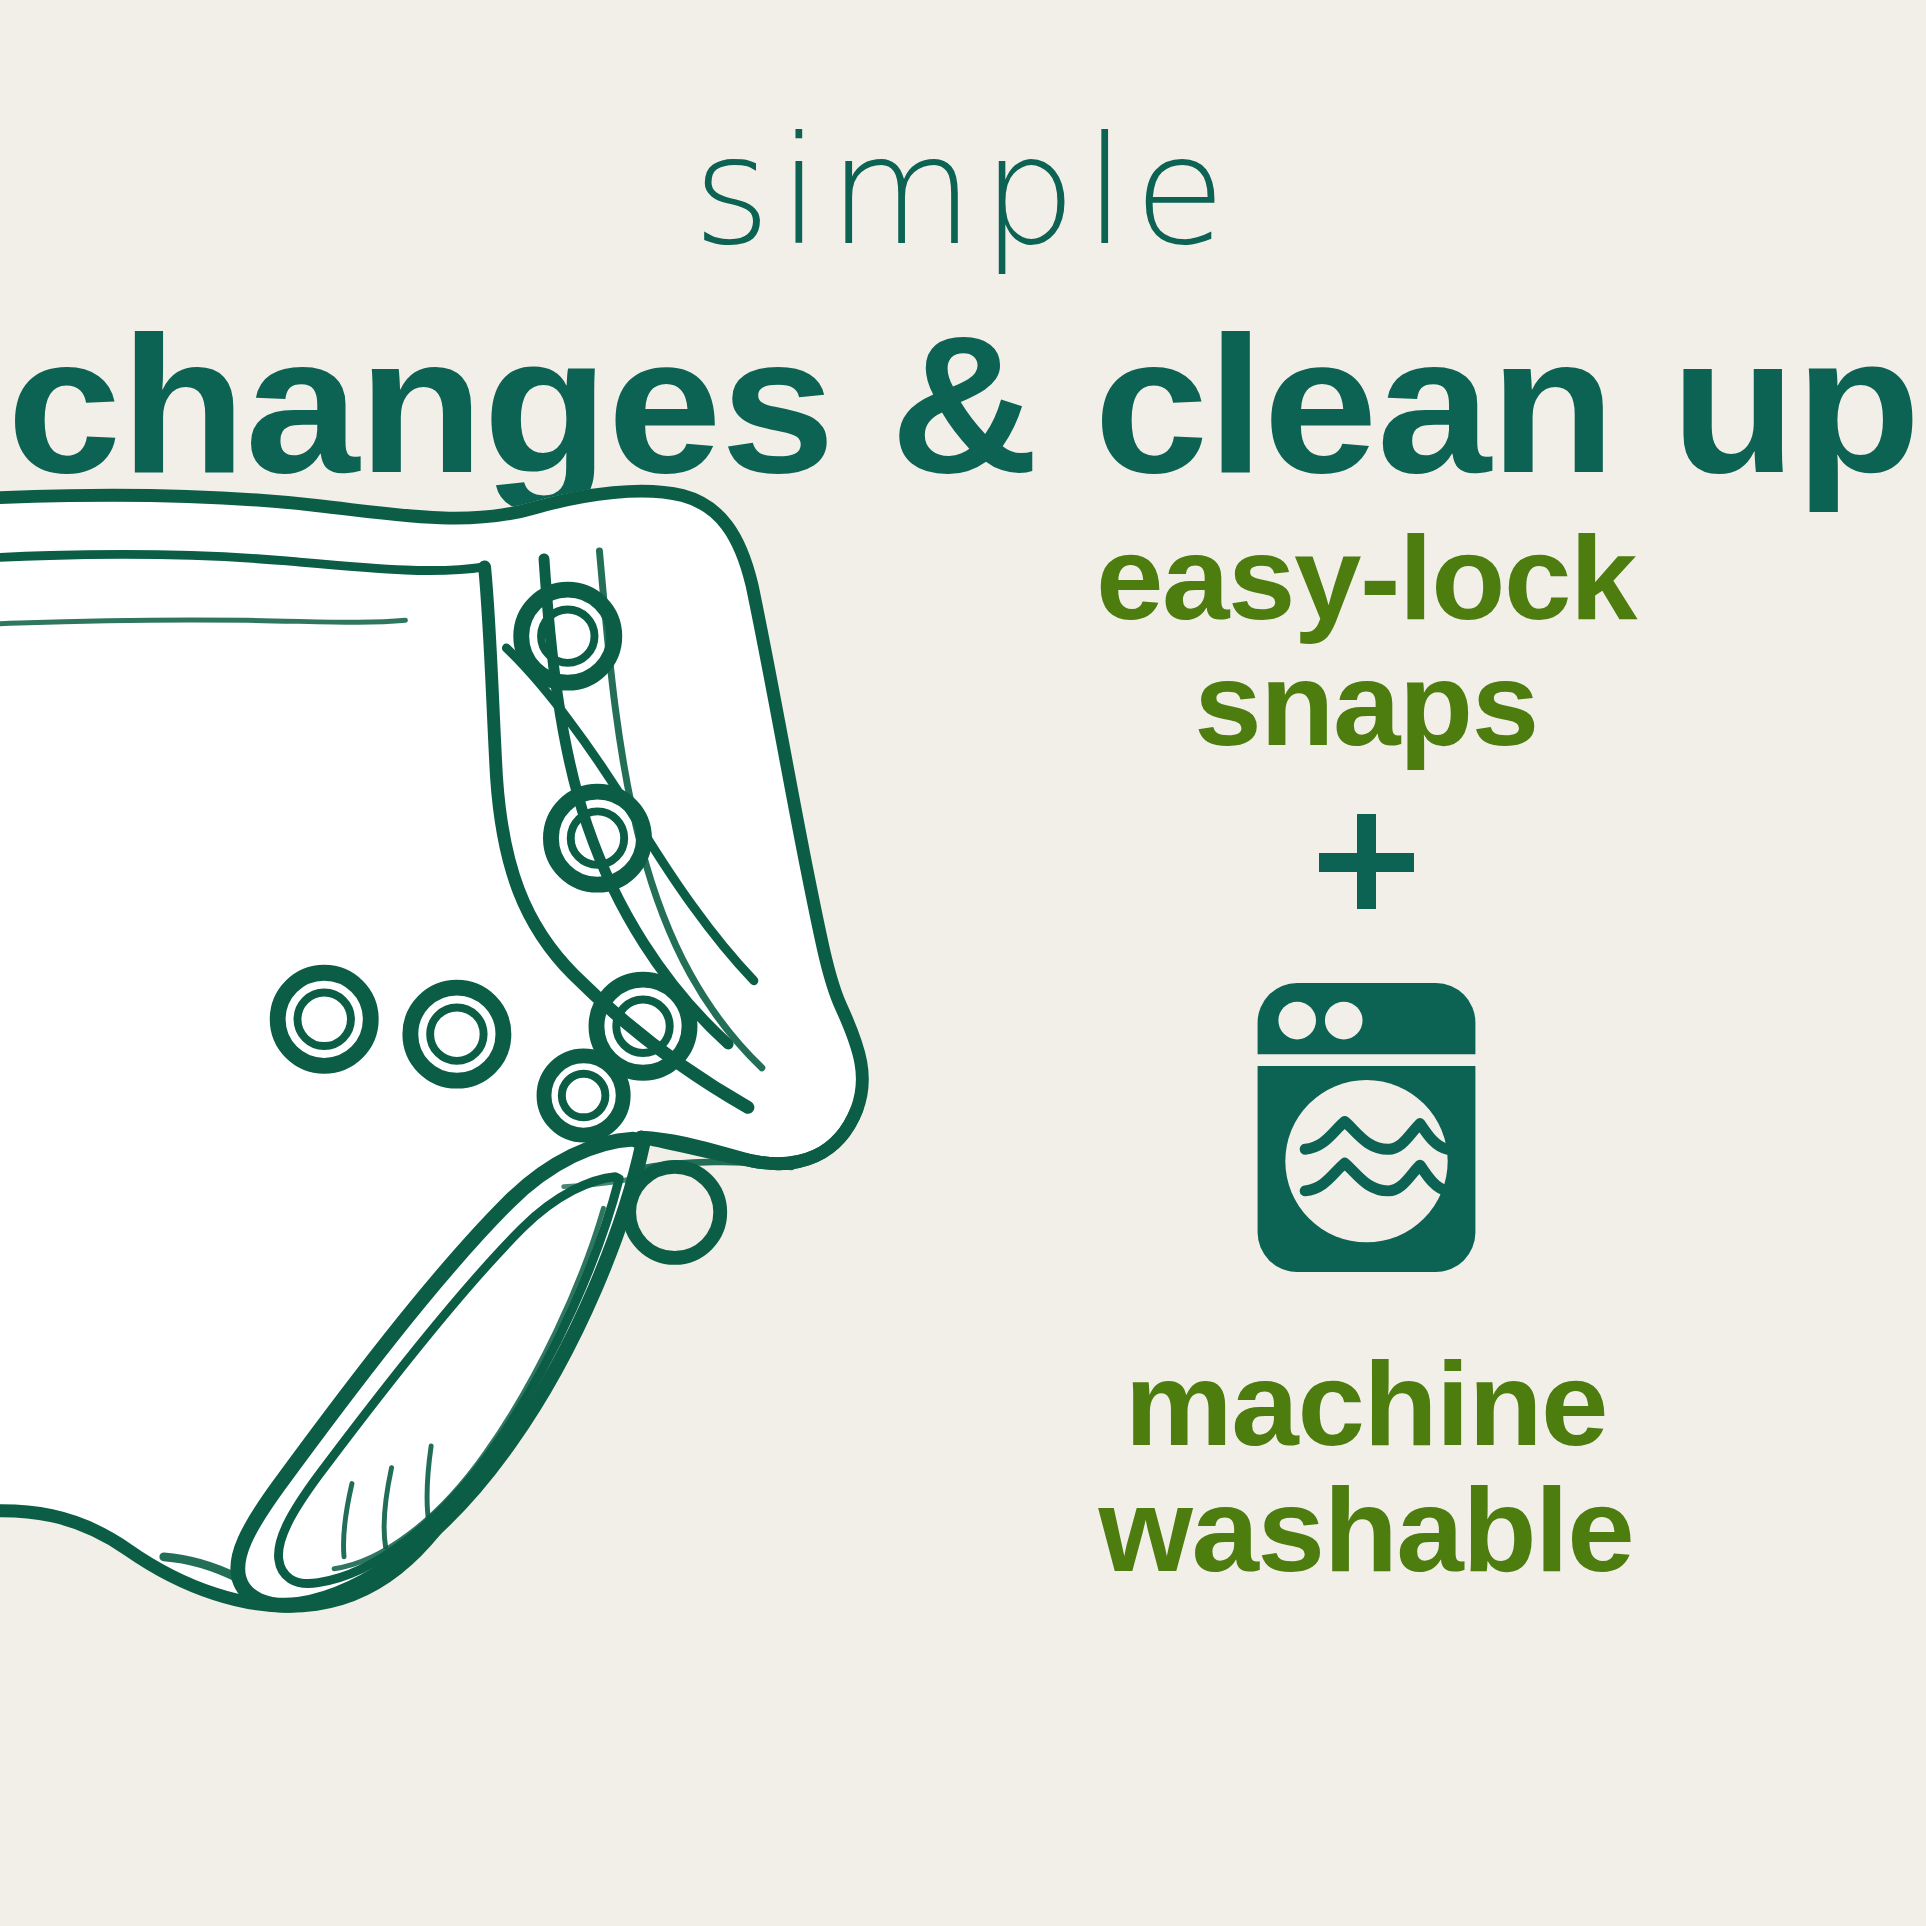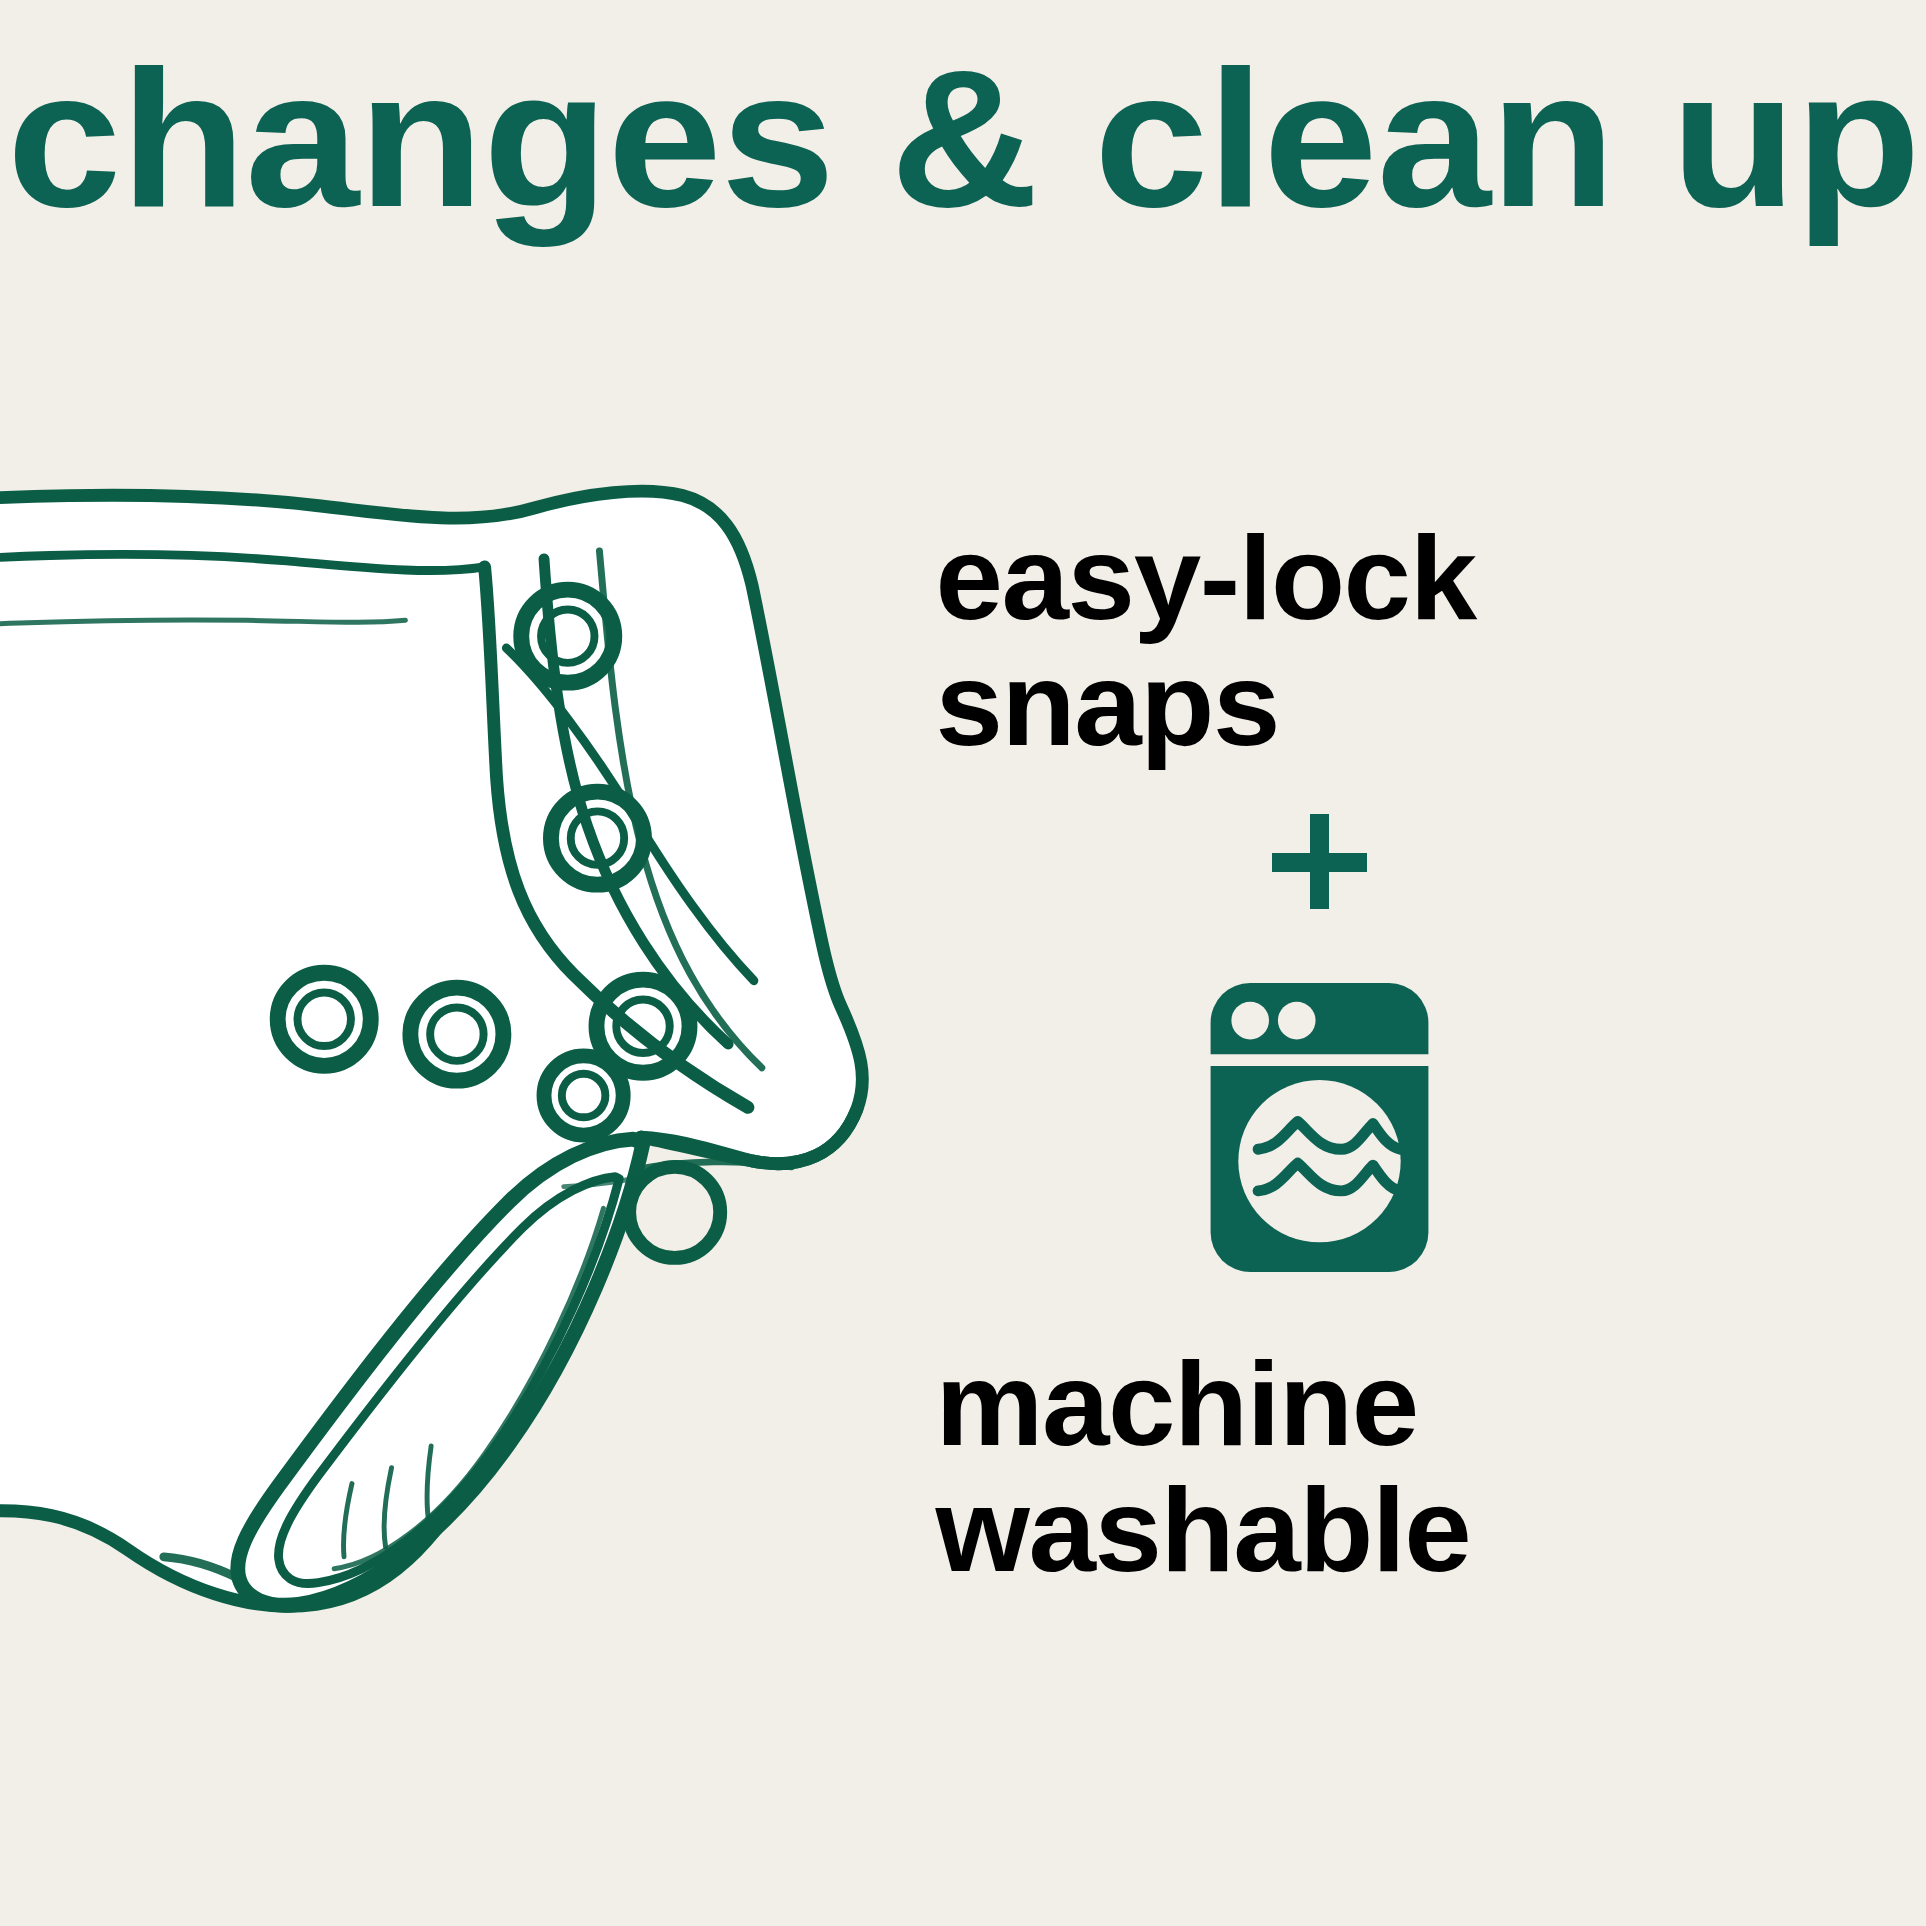--- a/index.html
+++ b/index.html
@@ -40,24 +40,24 @@
     letter-spacing:-0.005em;
     margin-top:44px;
     transform:scaleX(1.06);
     transform-origin:center top;
     font-family:"Liberation Sans", sans-serif;
   }
 
   
   #feature-column{
     position:absolute;
-    left:943px; top:515px;
+    left:990px; top:515px;
     width:752px;
-    text-align:left;
-    color:#000000;
+    text-align:center;
+    color:#4d7c0f;
   }
   .feature-text{
     font-weight:700;
     font-size:119px;
     line-height:1.06;
     letter-spacing:-0.012em;
     transform:scaleX(1.02);
     font-family:"Liberation Sans", sans-serif;
   }
   #snaps-label{ margin-top:0; }
@@ -93,20 +93,21 @@
     width:1089px; height:1198px;
   }
   #diaper-illustration svg{ display:block; width:100%; height:100%; }
 </style>
 </head>
 <body>
 
 <div id="stage">
 
   <div id="headline-block">
+    <span id="eyebrow">simple</span>
     <span id="headline">changes &amp; clean up</span>
   </div>
 
   <div id="diaper-illustration">
     <svg viewBox="0 0 1100 1210" xmlns="http://www.w3.org/2000/svg" fill="none" stroke="#0B5E45" stroke-linecap="round" stroke-linejoin="round">
 
       <path d="M -60 60
                C 120 36, 330 34, 470 50
                C 560 60, 620 72, 690 52
                C 740 38, 800 30, 840 40

